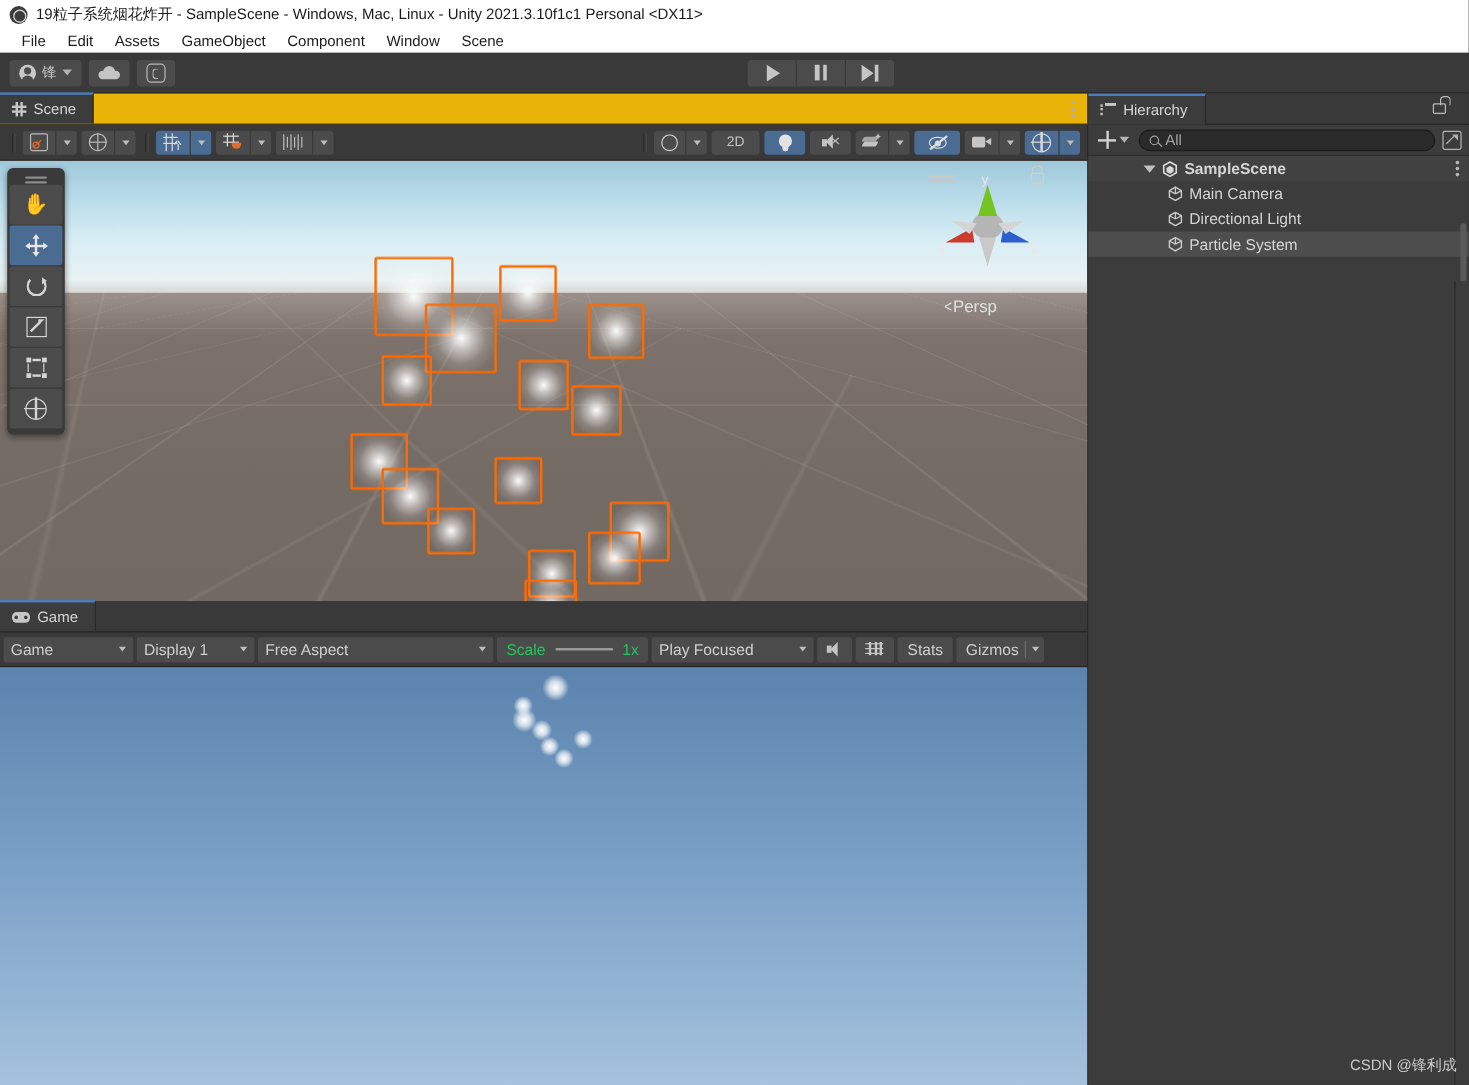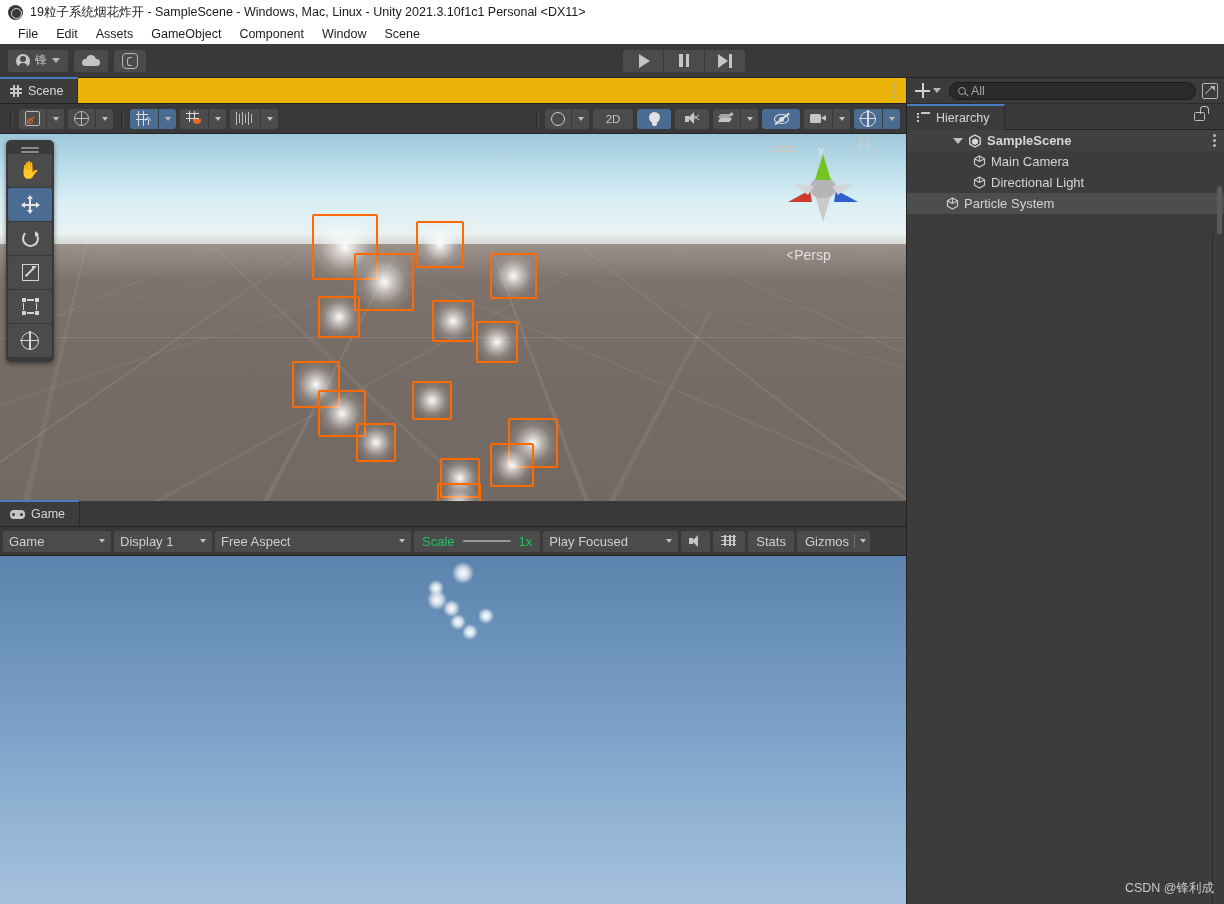--- a/index.html
+++ b/index.html
@@ -641,46 +641,46 @@
       <div class="gdot" style="left:428px;top:24px;width:16px;height:16px;"></div>
       <div class="gdot" style="left:427px;top:34px;width:20px;height:20px;"></div>
       <div class="gdot" style="left:443px;top:44px;width:17px;height:17px;"></div>
       <div class="gdot" style="left:450px;top:58px;width:16px;height:16px;"></div>
       <div class="gdot" style="left:478px;top:52px;width:16px;height:16px;"></div>
       <div class="gdot" style="left:462px;top:68px;width:16px;height:16px;"></div>
     </div>
   </div>
 
   <div id="rightcol">
-    <div id="hiersearchbar">
-      <div class="plus-btn">
-        <span class="plus-ico"></span>
-        <span class="caret"></span>
-      </div>
-      <div id="hiersearch">
-        <span class="searchglyph"></span>
-        <span>All</span>
-      </div>
-      <span class="expand-ico"></span>
-    </div>
-
     <div id="hiertabbar">
       <div class="tab">
         <span class="list-ico">
           <b></b>
             <b></b>
             <b></b>
             <span></span>
             <span></span>
             <span></span>
         </span>
         <span>Hierarchy</span>
       </div>
       <span class="hr-lock" style="margin-right:10px"></span>
       <div class="dots" style="margin-left:0;margin-right:9px;margin-bottom:7px"><i></i><i></i><i></i></div>
+    </div>
+
+    <div id="hiersearchbar">
+      <div class="plus-btn">
+        <span class="plus-ico"></span>
+        <span class="caret"></span>
+      </div>
+      <div id="hiersearch">
+        <span class="searchglyph"></span>
+        <span>All</span>
+      </div>
+      <span class="expand-ico"></span>
     </div>
 
     <div id="hierlist">
       <div class="hrow scene" style="padding-left:46px">
         <span class="tri-open"></span>
         <span class="unity-ico">
           <svg width="14" height="14" viewBox="0 0 14 14">
             <polygon points="7,1 12.2,4 12.2,10 7,13 1.8,10 1.8,4" fill="none" stroke="#d8d8d8" stroke-width="1.4"></polygon>
             <polygon points="7,4.2 10,6 10,9.2 7,11 4,9.2 4,6" fill="#d8d8d8"></polygon>
           </svg>
@@ -710,21 +710,21 @@
           <svg width="13" height="13" viewBox="0 0 13 13">
             <polygon points="6.5,1 11.5,3.8 11.5,9.2 6.5,12 1.5,9.2 1.5,3.8" fill="none" stroke="#c9c9c9" stroke-width="1.2"></polygon>
             <line x1="6.5" y1="1" x2="6.5" y2="6.5" stroke="#c9c9c9" stroke-width="1.1"></line>
             <line x1="6.5" y1="6.5" x2="1.5" y2="3.8" stroke="#c9c9c9" stroke-width="1.1"></line>
             <line x1="6.5" y1="6.5" x2="11.5" y2="3.8" stroke="#c9c9c9" stroke-width="1.1"></line>
           </svg>
         </span>
         <span>Directional Light</span>
       </div>
 
-      <div class="hrow selected" style="padding-left:39px">
+      <div class="hrow selected" style="padding-left:66px">
         <span class="cube-ico">
           <svg width="13" height="13" viewBox="0 0 13 13">
             <polygon points="6.5,1 11.5,3.8 11.5,9.2 6.5,12 1.5,9.2 1.5,3.8" fill="none" stroke="#c9c9c9" stroke-width="1.2"></polygon>
             <line x1="6.5" y1="1" x2="6.5" y2="6.5" stroke="#c9c9c9" stroke-width="1.1"></line>
             <line x1="6.5" y1="6.5" x2="1.5" y2="3.8" stroke="#c9c9c9" stroke-width="1.1"></line>
             <line x1="6.5" y1="6.5" x2="11.5" y2="3.8" stroke="#c9c9c9" stroke-width="1.1"></line>
           </svg>
         </span>
         <span>Particle System</span>
       </div>

